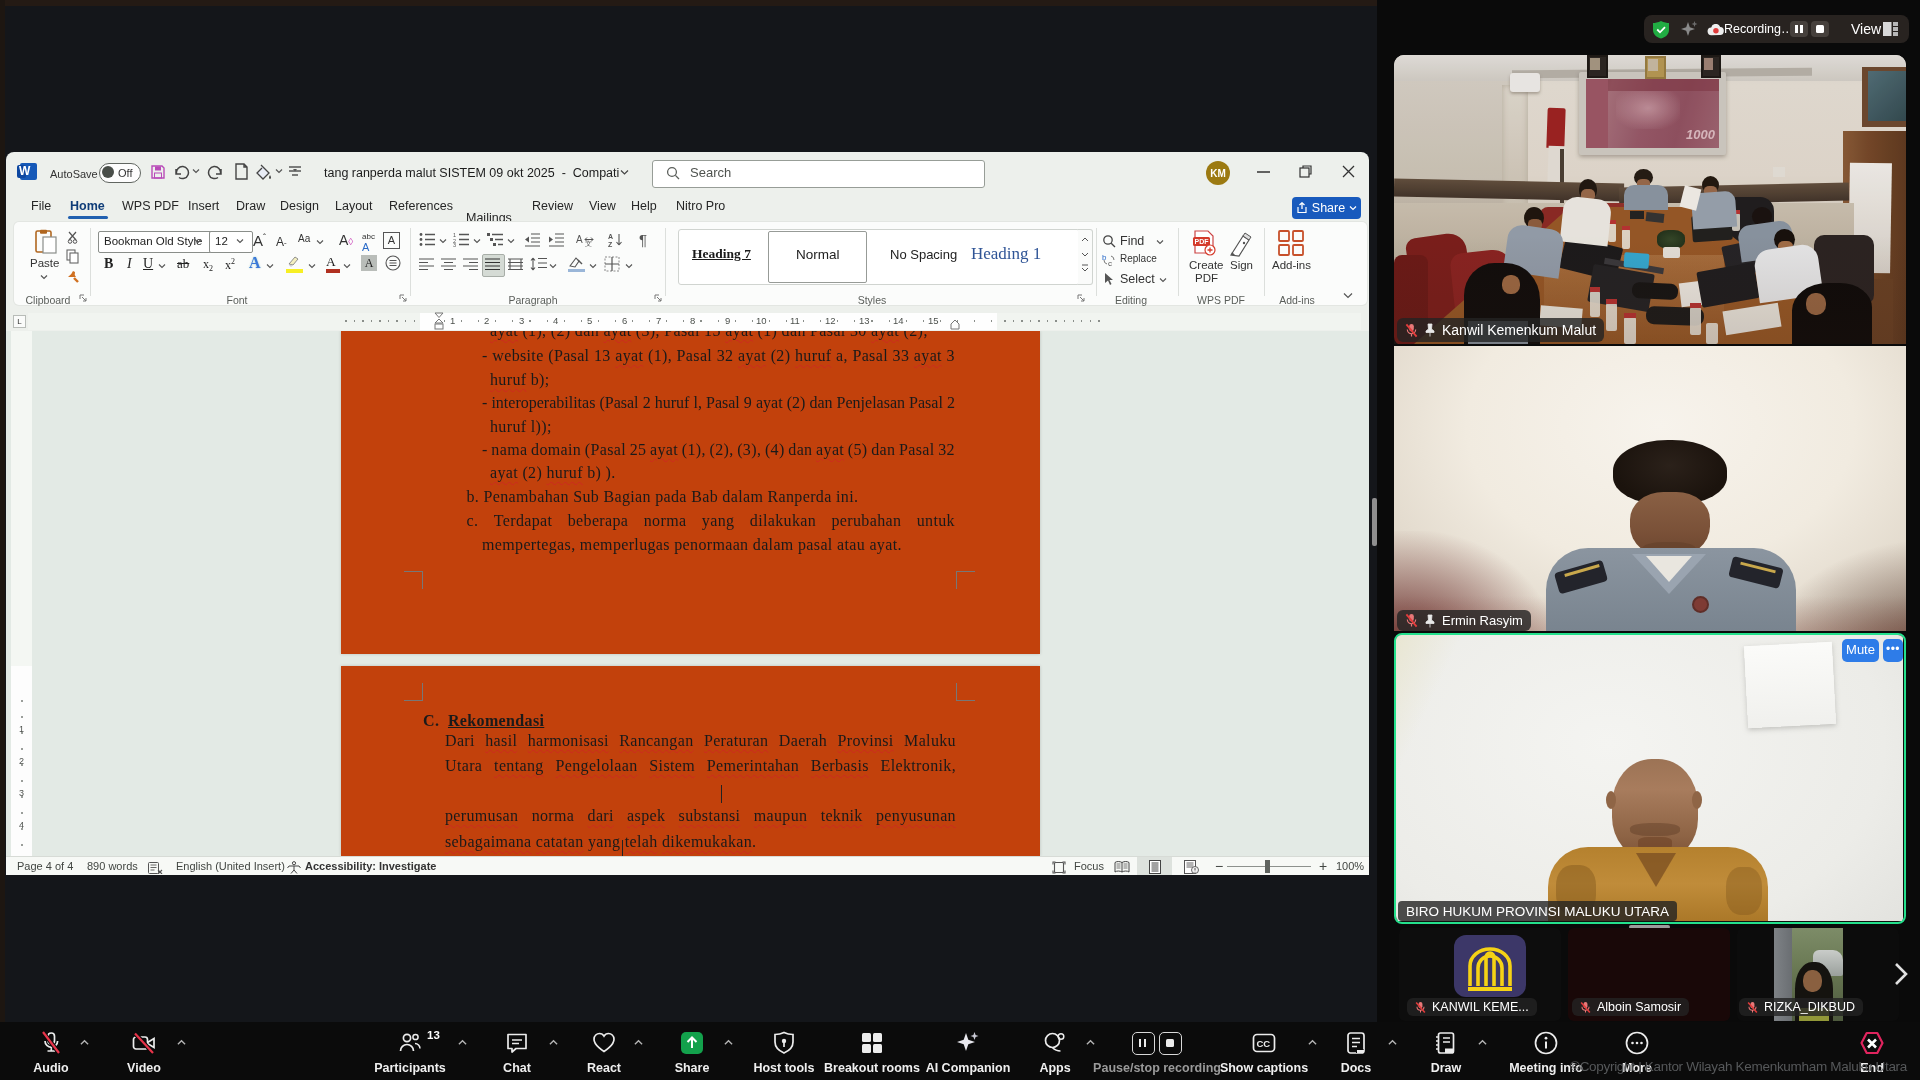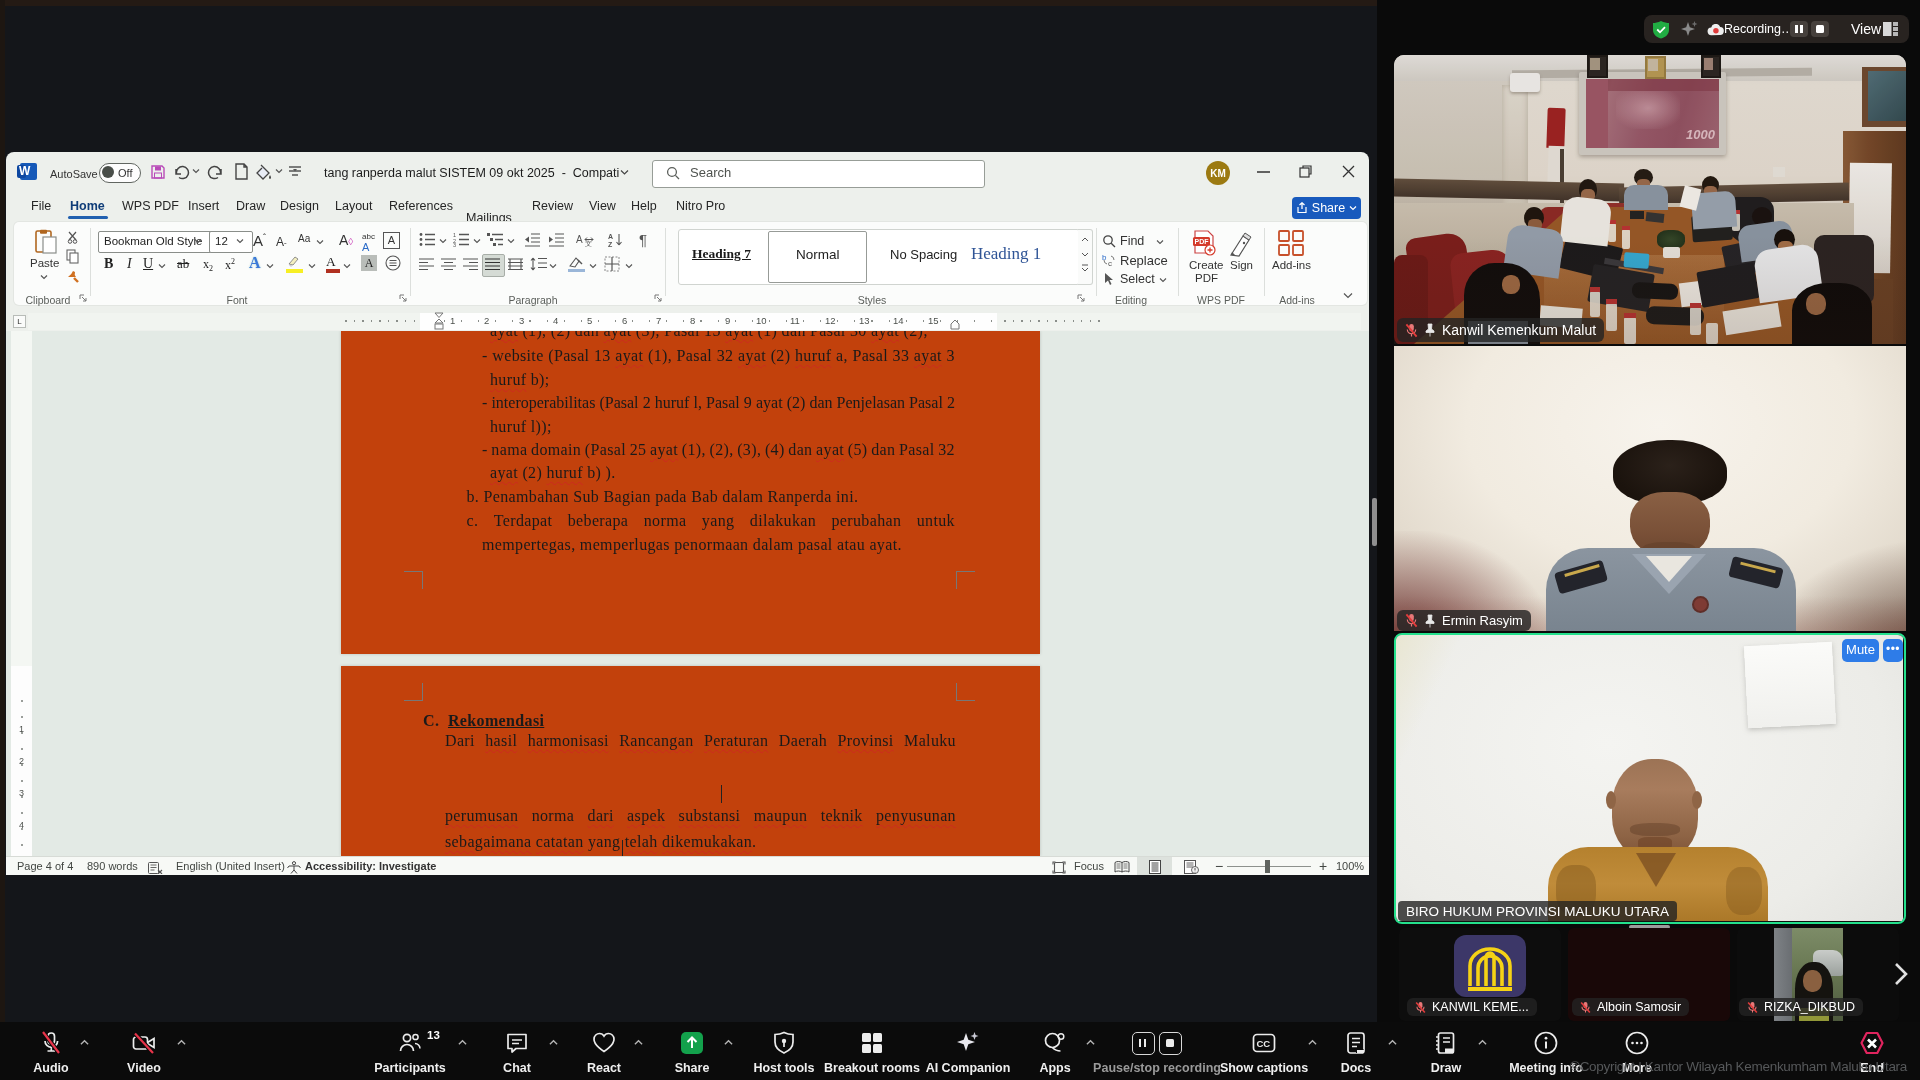--- a/index.html
+++ b/index.html
@@ -335,21 +335,21 @@
       </svg>
     <div class="abs" style="left:1114px;top:82px;font-size:12.5px;color:#333;">Find</div>
     <svg class="abs" style="left:1150px;top:87px;" width="8" height="6" viewBox="0 0 8 6">
         <path d="M1 1.5 L4 4.5 L7 1.5" fill="none" stroke="#555" stroke-width="1.1"></path>
       </svg>
     <svg class="abs" style="left:1096px;top:101px;" width="14" height="14" viewBox="0 0 14 14">
         <text x="0" y="7" font-size="8" fill="#2a6bc8">b</text>
         <text x="6" y="13" font-size="8" fill="#555">c</text>
         <path d="M9 3 a4 4 0 0 1 3 4 M5 11 a4 4 0 0 1 -3 -4" stroke="#777" stroke-width="1" fill="none"></path>
       </svg>
-    <div class="abs" style="left:1114px;top:101px;font-size:13px;color:#333;">Replace</div>
+    <div class="abs" style="left:1114px;top:101px;font-size:10px;color:#333;">Replace</div>
     <svg class="abs" style="left:1096px;top:120px;" width="14" height="14" viewBox="0 0 14 14">
         <path d="M3 1 L3 11 L6 8.5 L8 13 L9.5 12 L7.5 8 L11 8 z" fill="#555"></path>
       </svg>
     <div class="abs" style="left:1114px;top:120px;font-size:12.5px;color:#333;">Select</div>
     <svg class="abs" style="left:1153px;top:125px;" width="8" height="6" viewBox="0 0 8 6">
         <path d="M1 1.5 L4 4.5 L7 1.5" fill="none" stroke="#555" stroke-width="1.1"></path>
       </svg>
     <div class="glabel" style="left:1097px;width:56px;">Editing</div>
     <div class="gsep" style="left:1172px;"></div>
 
@@ -515,20 +515,29 @@
         <div class="dline just" style="left:104px;top:62px;width:511px;">
             <span>Dari</span>
             <span class="sq">hasil</span>
             <span class="sq">harmonisasi</span>
             <span class="sq">Rancangan</span>
             <span class="sq">Peraturan</span>
             <span>Daerah</span>
             <span class="sq">Provinsi</span>
             <span>Maluku</span>
           </div>
+        <div class="dline just" style="left:104px;top:87px;width:511px;">
+            <span>Utara</span>
+            <span class="sq">tentang</span>
+            <span class="sq">Pengelolaan</span>
+            <span class="sq">Sistem</span>
+            <span class="sq">Pemerintahan</span>
+            <span class="sq">Berbasis</span>
+            <span>Elektronik,</span>
+          </div>
         <div class="dline just" style="left:104px;top:137.4px;width:511px;">
             <span class="sq">perumusan</span>
             <span>norma</span>
             <span class="sq">dari</span>
             <span class="sq">aspek</span>
             <span class="sq">substansi</span>
             <span class="sq">maupun</span>
             <span class="sq">teknik</span>
             <span class="sq">penyusunan</span>
           </div>

